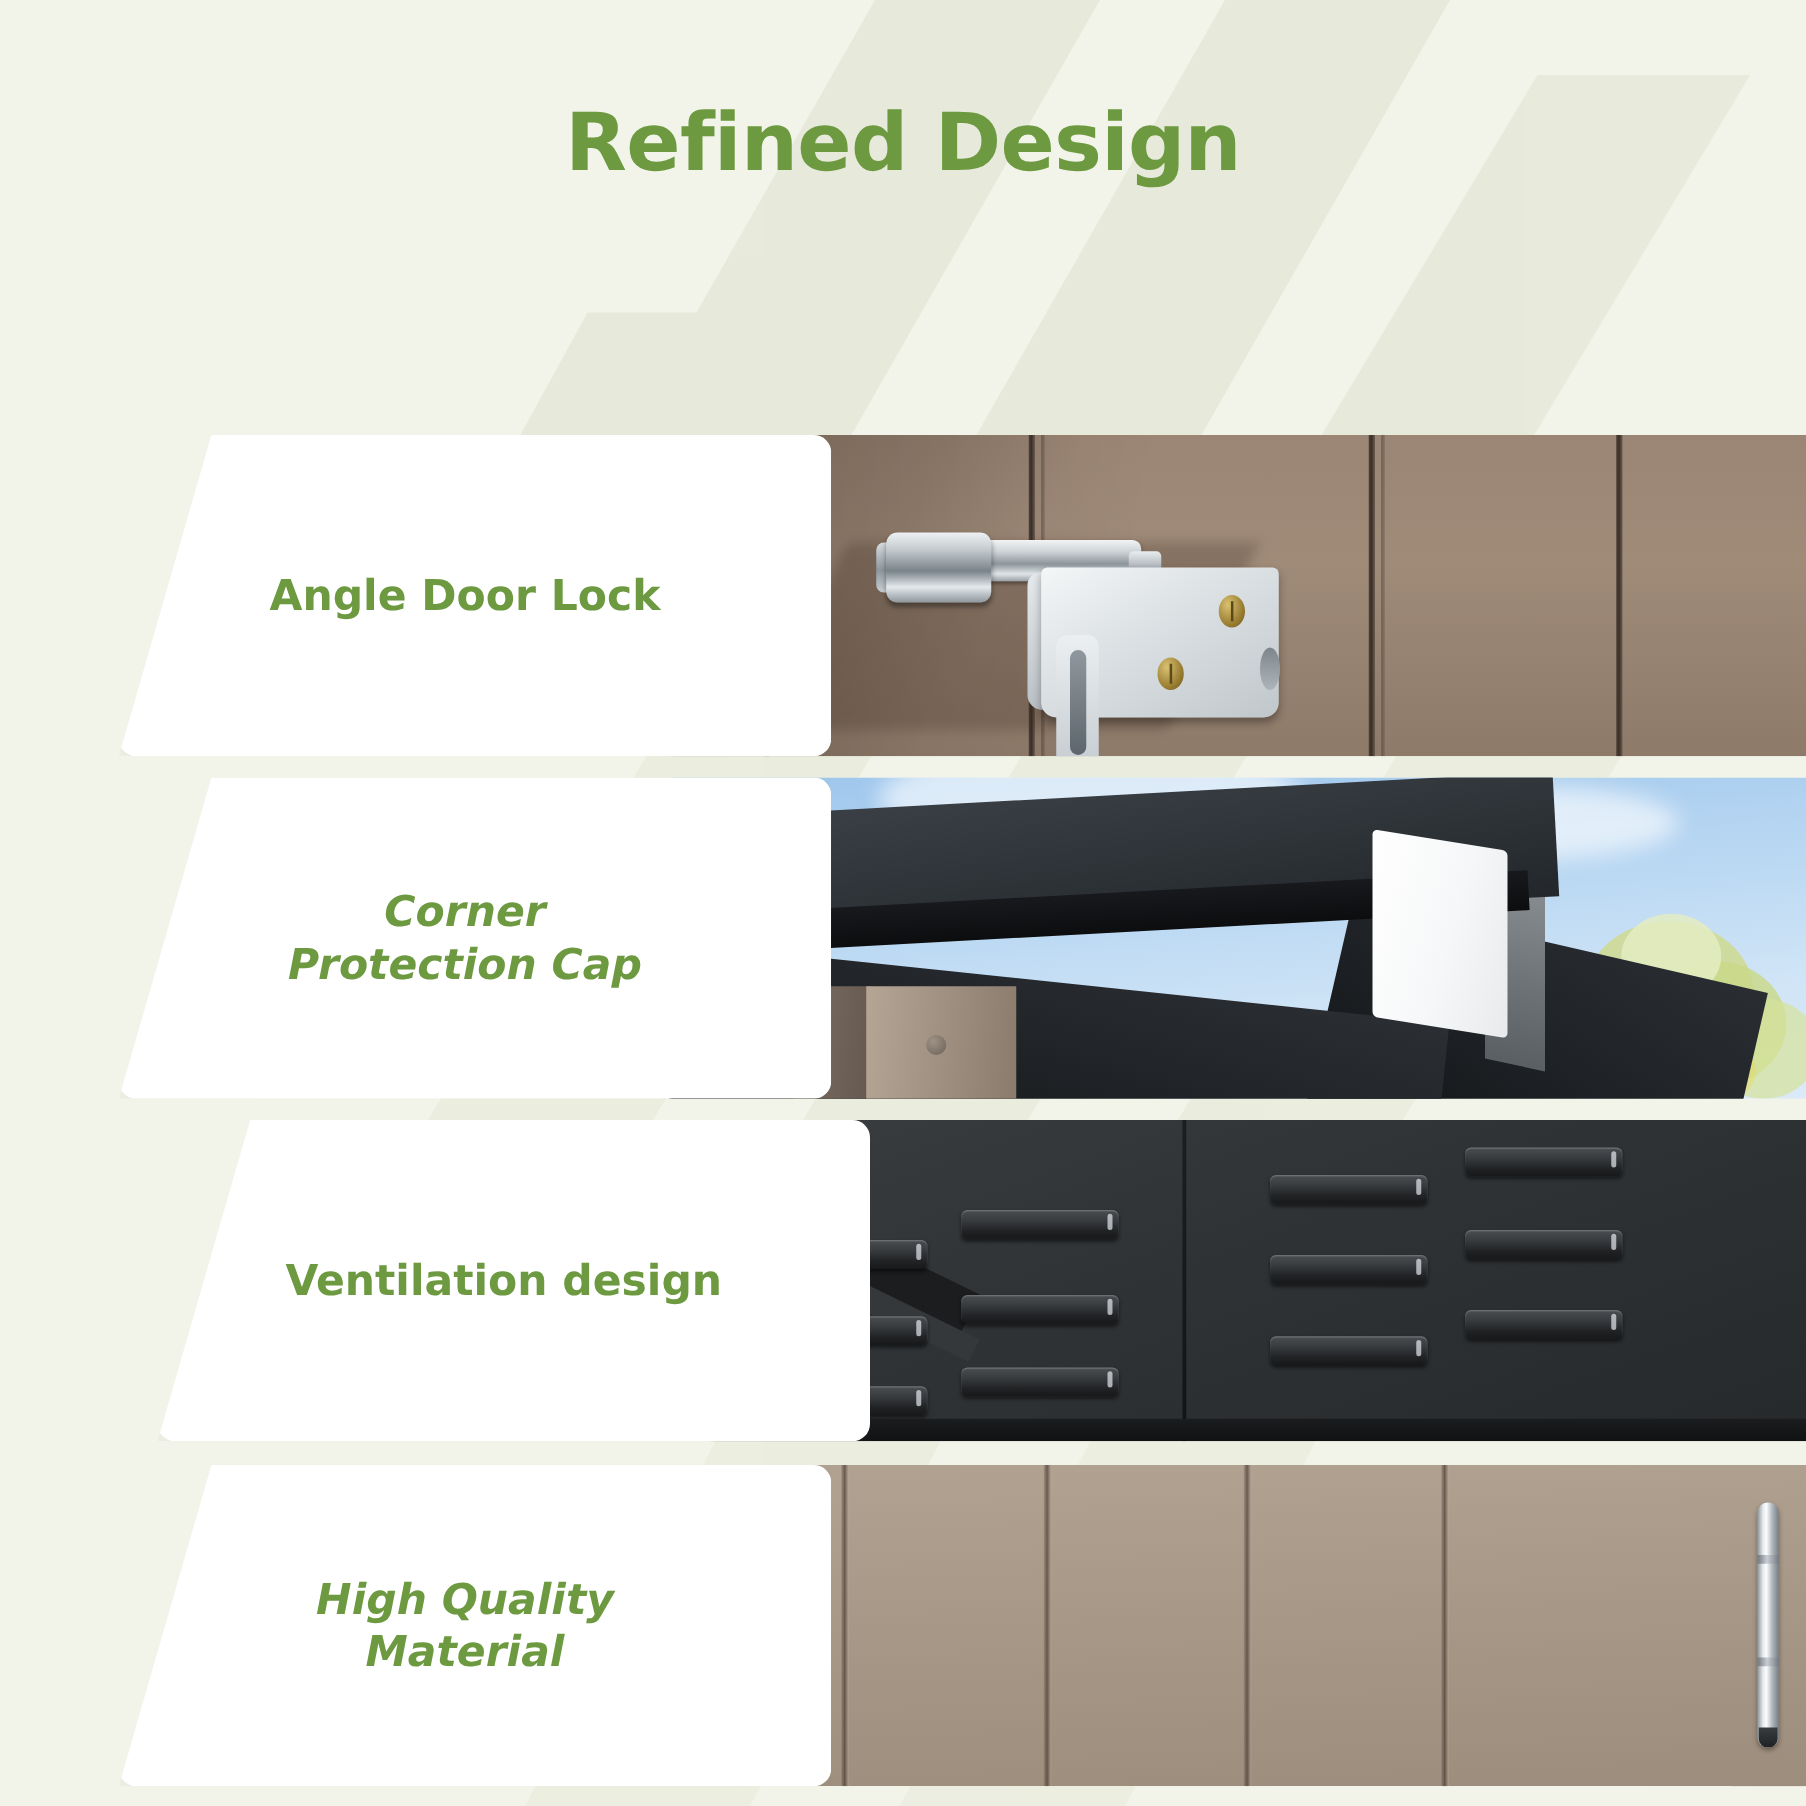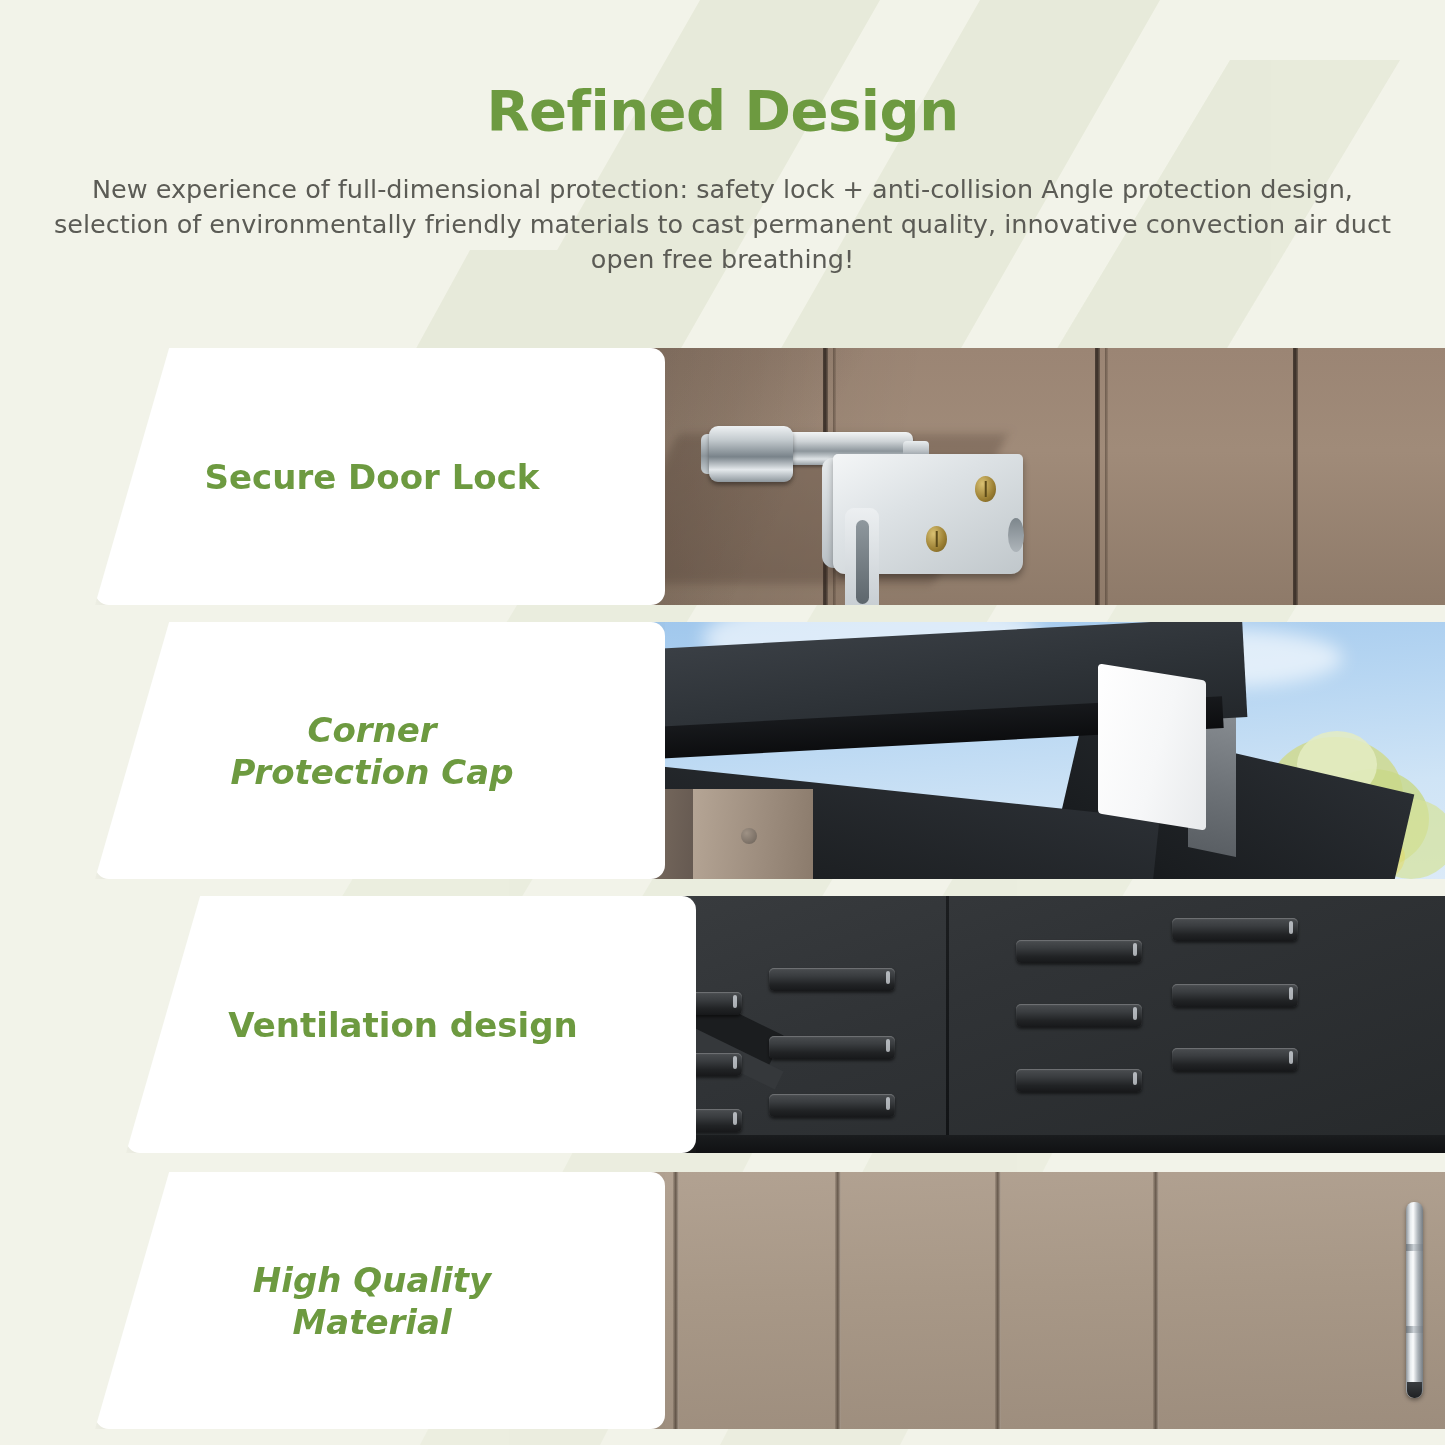--- a/index.html
+++ b/index.html
@@ -14,21 +14,21 @@
   
   #watermark{
     position:absolute; inset:0; overflow:hidden; pointer-events:none;
   }
 
   
   #header{ position:absolute; top:0; left:0; width:1445px; height:340px; z-index:5; }
   #page-title{
     position:absolute; top:78px; left:0; width:1445px;
     text-align:center;
-    font-size:56px; font-weight:bold; letter-spacing:-0.5px;
+    font-size:64px; font-weight:bold; letter-spacing:-0.5px;
     color:#6d9a40;
     font-family:"DejaVu Sans", sans-serif;
   }
   #subtitle{
     position:absolute; top:172px; left:50%; transform:translateX(-50%);
     width:1340px; text-align:center;
     font-size:25.5px; line-height:35px; color:#5b5b55;
     font-family:"DejaVu Sans", sans-serif;
   }
 
@@ -296,21 +296,20 @@
     </g>
     <g fill="#e9ecdc" opacity="0.75">
       <polygon points="600,1100 780,1100 600,1445 420,1445"></polygon>
       <polygon points="900,1100 1080,1100 900,1445 720,1445"></polygon>
     </g>
   </svg>
 </div>
 
 <div id="header">
   <div id="page-title">Refined Design</div>
-  <div id="subtitle">New experience of full-dimensional protection: safety lock + anti-collision Angle protection design, selection of environmentally friendly materials to cast permanent quality, innovative convection air duct open free breathing!</div>
 </div>
 
 <div class="feature-row" id="row-0">
   <div class="photo-wrap">
     <div class="photo">
       <div class="door-bg"></div>
       <div class="door-shade"></div>
       <div class="seam" style="left:88px;"></div>
       <div class="seam" style="left:0px;width:3px;"></div>
       <div class="seam" style="left:300px;"></div>
@@ -326,21 +325,21 @@
       <div class="latch-ear"></div>
       <div class="latch-plate"></div>
       <div class="latch-tongue"></div>
       <div class="latch-slot"></div>
       <div class="latch-hole"></div>
       <div class="screw" id="screw-1"></div>
       <div class="screw" id="screw-2"></div>
     </div>
   </div>
   <div class="label-panel">
-    <div class="label-text">Secure Door Lock</div>
+    <div class="label-text">Angle Door Lock</div>
   </div>
 </div>
 
 <div class="feature-row" id="row-1">
   <div class="photo-wrap">
     <div class="photo">
       <div class="sky"></div>
       <div class="cloud" style="left:180px;top:-28px;width:340px;height:90px;"></div>
       <div class="cloud" style="left:560px;top:6px;width:260px;height:60px;"></div>
       <svg class="tree" viewBox="0 0 230 180">

